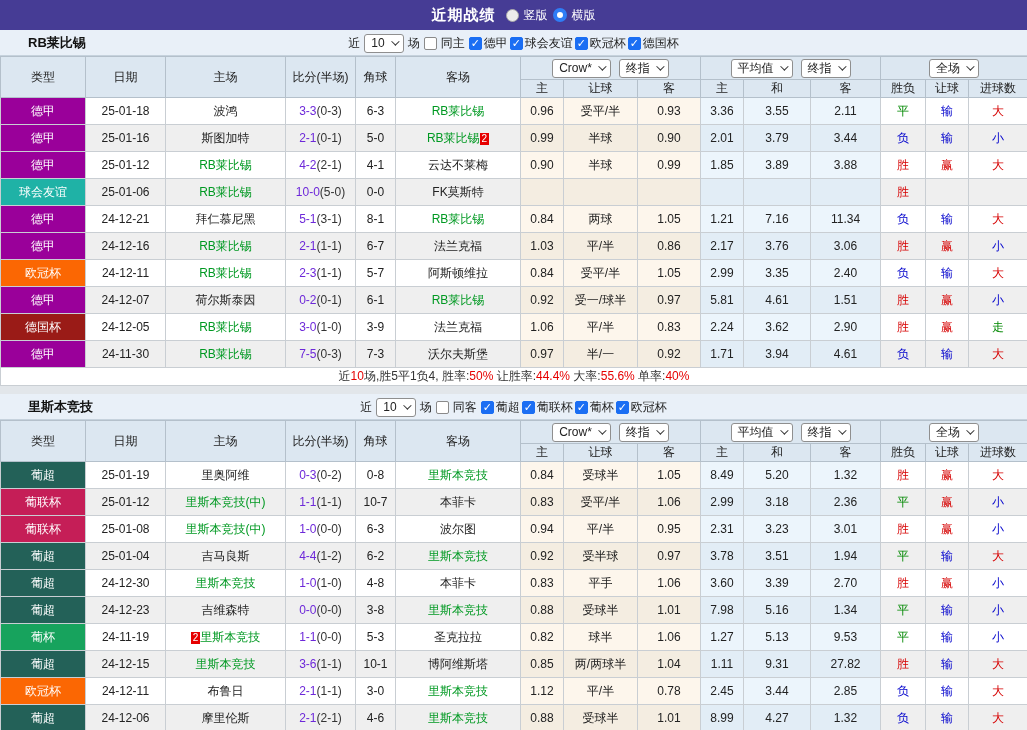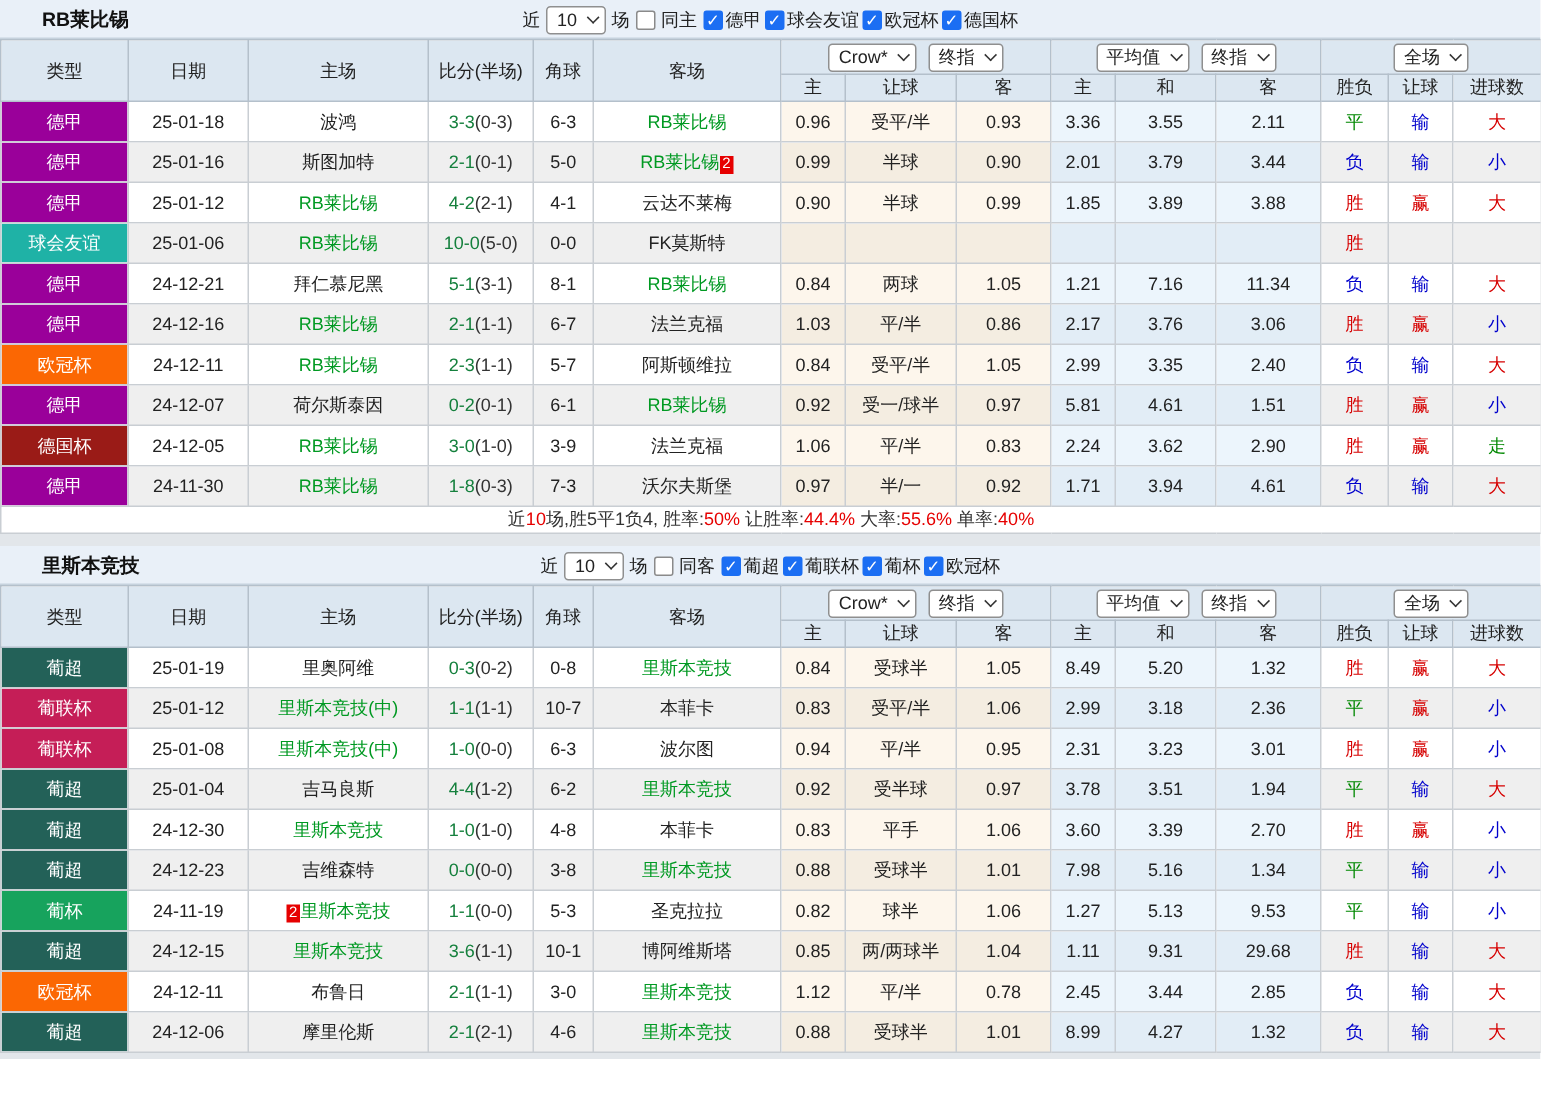--- a/index.html
+++ b/index.html
@@ -40,34 +40,43 @@
   tbody td { height:26px; background:#fff; }
   tbody tr:nth-child(even) td { background:#efefef; }
   td.oa { background:#fdf6ec !important;margin-left:46px; }
   tr:nth-child(even) td.oa { background:#f4ede1 !important; }
   td.ob { background:#ecf5fc !important;text-align:center; }
   tr:nth-child(even) td.ob { background:#e2edf6 !important; }
   td.type-cell { padding:0; }
   .type-badge { width:100%; height:26px; line-height:26px; color:#fff; font-size:12px; }
 
   .team-green { color:#009922; }
-  .score-main { color:#15803d; }
+  .score-main { color:#6d28d9; }
   .half { color:#333; }
   .badge2 { background:#e60000; color:#fff; font-size:10px; padding:0 2px; line-height:12px; display:inline-block; }
   .badge2:empty { display:none; }
   .c-red { color:#d60000; } .c-blue { color:#0000cc; } .c-green { color:#008800; }
 
   tr.summary-row td { height:18px; background:#fff !important; border-left:1px solid #c9ced3; border-right:1px solid #c9ced3; color:#333; }
   .red-val { color:#e60000; }
   .dd-group { display:inline-flex; gap:8px; justify-content:flex-start; }
 </style>
 </head>
 <body>
 
 <div id="wrap">
+  <div class="title-bar">
+    <span class="title">近期战绩</span>
+    <span class="radio-group">
+      <span class="radio off"></span>
+      <span class="radio-label">竖版</span>
+      <span class="radio on"></span>
+      <span class="radio-label">横版</span>
+    </span>
+  </div>
   <div id="sections-root">
       <div class="section">
     <div class="section-bar">
       <span class="team-label">RB莱比锡</span>
       <div class="filters">
         <span>近</span>
         <span class="sel">
               <span>10</span>
               <i class="caret"></i>
             </span>
@@ -326,21 +335,21 @@
     <td class="c-red">胜</td>
     <td class="c-red">赢</td>
     <td class="c-green">走</td>
   </tr>
             <tr>
     <td class="type-cell">
                 <div class="type-badge" style="background: rgb(154, 0, 154);">德甲</div>
               </td>
     <td>24-11-30</td>
     <td><span class="team-green">RB莱比锡</span></td>
-    <td><span class="score-main">1-8</span><span class="half">(0-3)</span></td>
+    <td><span class="score-main">7-5</span><span class="half">(0-3)</span></td>
     <td>7-3</td>
     <td><span>沃尔夫斯堡</span></td>
     <td class="oa">0.97</td>
     <td class="oa">半/一</td>
     <td class="oa">0.92</td>
     <td class="ob">1.71</td>
     <td class="ob">3.94</td>
     <td class="ob">4.61</td>
     <td class="c-blue">负</td>
     <td class="c-blue">输</td>
@@ -588,21 +597,21 @@
     <td>24-12-15</td>
     <td><span class="team-green">里斯本竞技</span></td>
     <td><span class="score-main">3-6</span><span class="half">(1-1)</span></td>
     <td>10-1</td>
     <td><span>博阿维斯塔</span></td>
     <td class="oa">0.85</td>
     <td class="oa">两/两球半</td>
     <td class="oa">1.04</td>
     <td class="ob">1.11</td>
     <td class="ob">9.31</td>
-    <td class="ob">29.68</td>
+    <td class="ob">27.82</td>
     <td class="c-red">胜</td>
     <td class="c-blue">输</td>
     <td class="c-red">大</td>
   </tr>
             <tr>
     <td class="type-cell">
                 <div class="type-badge" style="background: rgb(251, 103, 3);">欧冠杯</div>
               </td>
     <td>24-12-11</td>
     <td><span>布鲁日</span></td>

